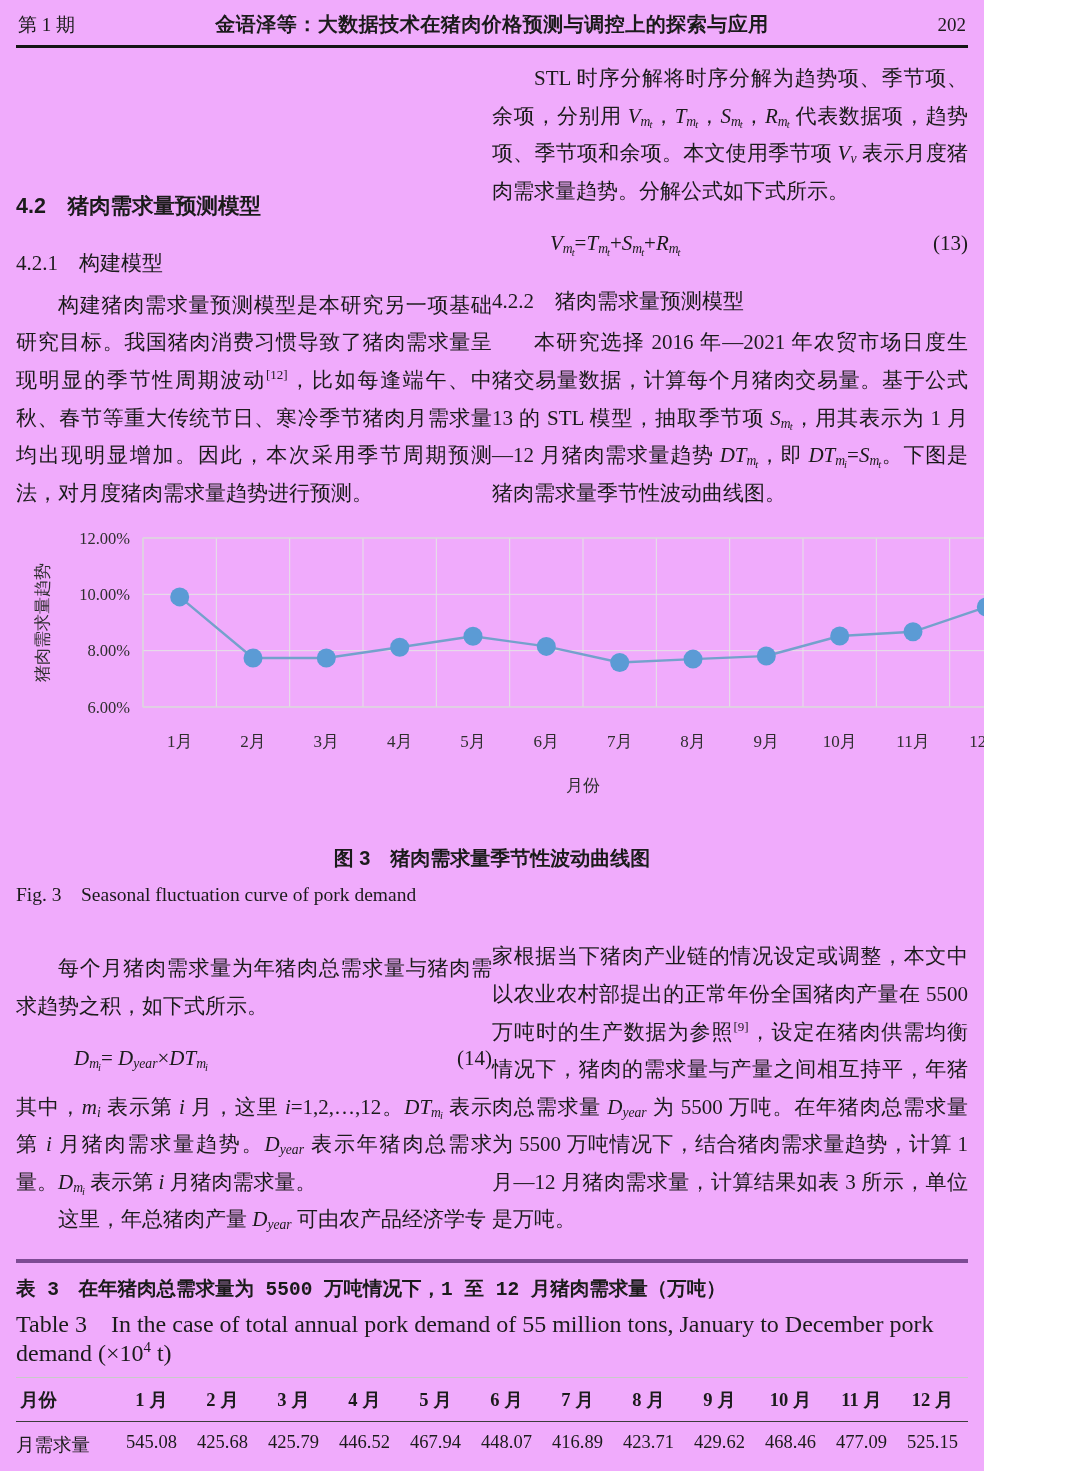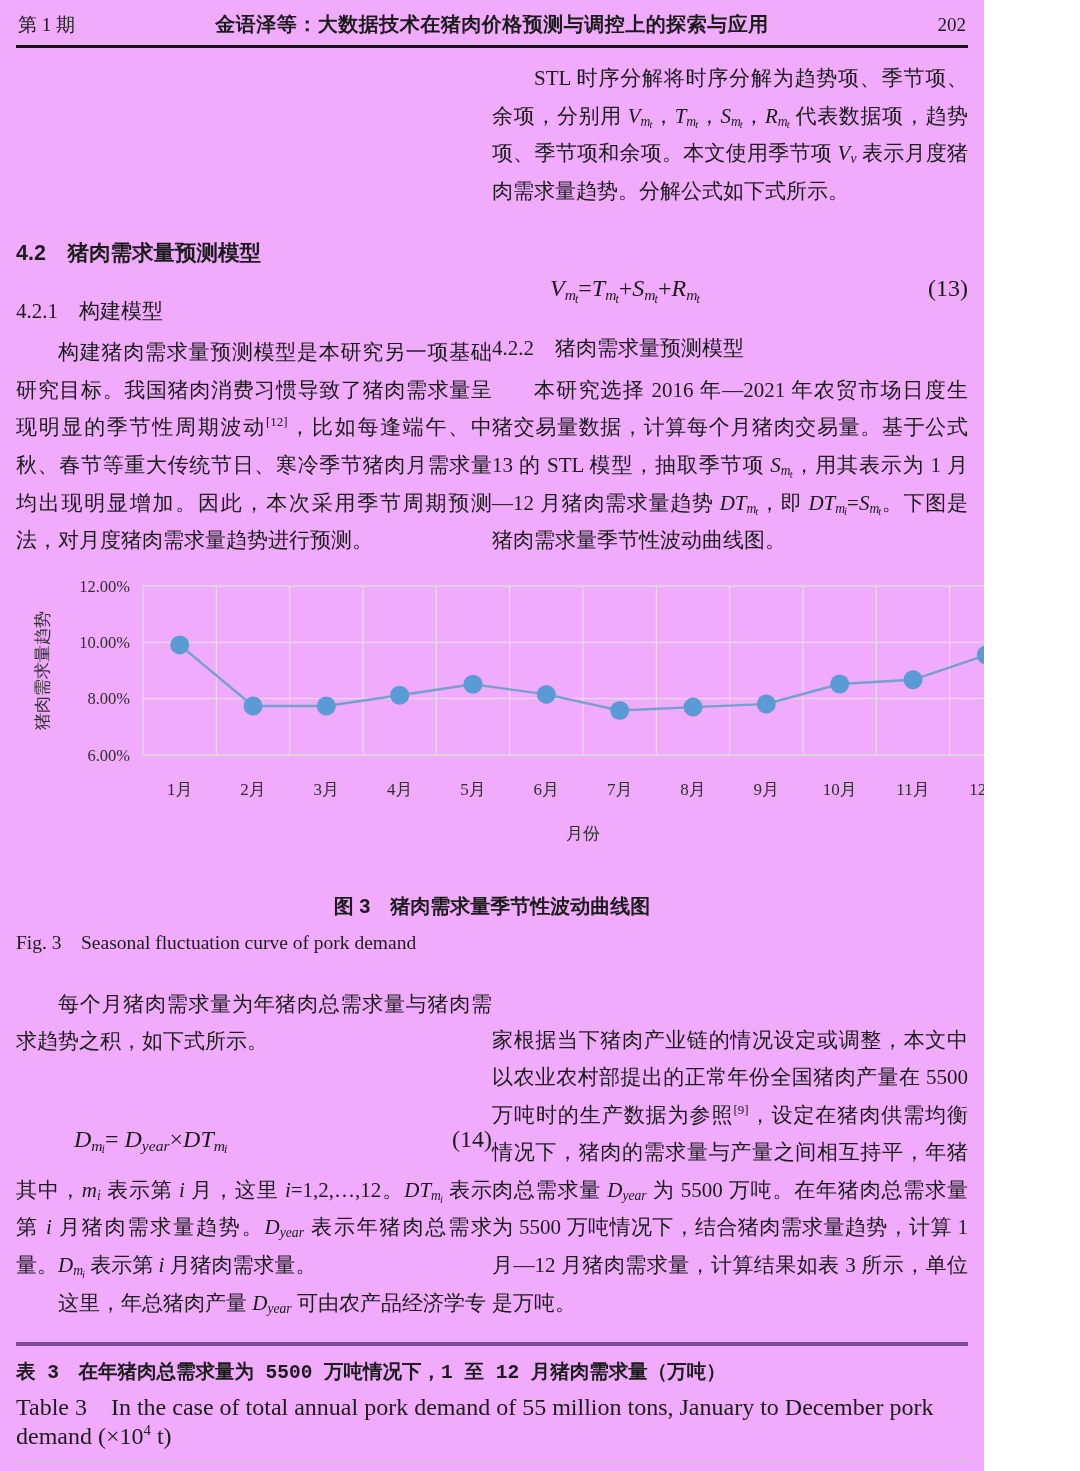--- a/index.html
+++ b/index.html
@@ -18,23 +18,23 @@
   .cols{display:flex;margin-top:12px;align-items:flex-end;}
   .col{width:515px;font-size:21px;line-height:1.79;text-align:justify;}
   .para{margin:0;text-indent:2em;}
   .para.noindent{text-indent:0;}
   .h-bold{font-family:"Liberation Sans",sans-serif;font-weight:bold;font-size:21.5px;margin:2px 0 4px;}
   .h-sub{font-size:21px;margin:20px 0 4px;}
   sup.ref{font-size:0.62em;line-height:0;}
   i.mv{font-family:"Liberation Serif",serif;}
   sub.m-sub{font-style:italic;font-size:0.65em;line-height:0;vertical-align:-0.25em;}
   sub.m-sub2{font-style:italic;font-size:0.5em;line-height:0;vertical-align:-0.55em;margin-left:-1px;}
-  .formula{display:flex;align-items:baseline;margin:15px 0 11px;font-size:24px;}
+  .formula{display:flex;align-items:baseline;margin:15px 0 11px;font-size:21px;}
   .formula .eq{margin-left:58px;}
-  .formula .num{margin-left:auto;margin-top:42px;}
+  .formula .num{margin-left:auto;}
   
   .figure{margin-top:8px;}
   .figure svg{display:block;}
   .figcap-zh{text-align:center;font-family:"Liberation Sans",sans-serif;font-weight:bold;font-size:20px;margin-top:40px;}
   .figcap-en{text-align:left;font-size:19.5px;margin-top:9px;}
   
   .tblock{margin-top:20px;}
   .trule{height:4px;background:#7d4b94;}
   .tcap-zh{font-family:Liberation Mono, monospace;font-weight:bold;font-size:19.5px;margin:12px 0 6px;}
   .tcap-en{font-size:24px;margin:2px 0 10px;}

